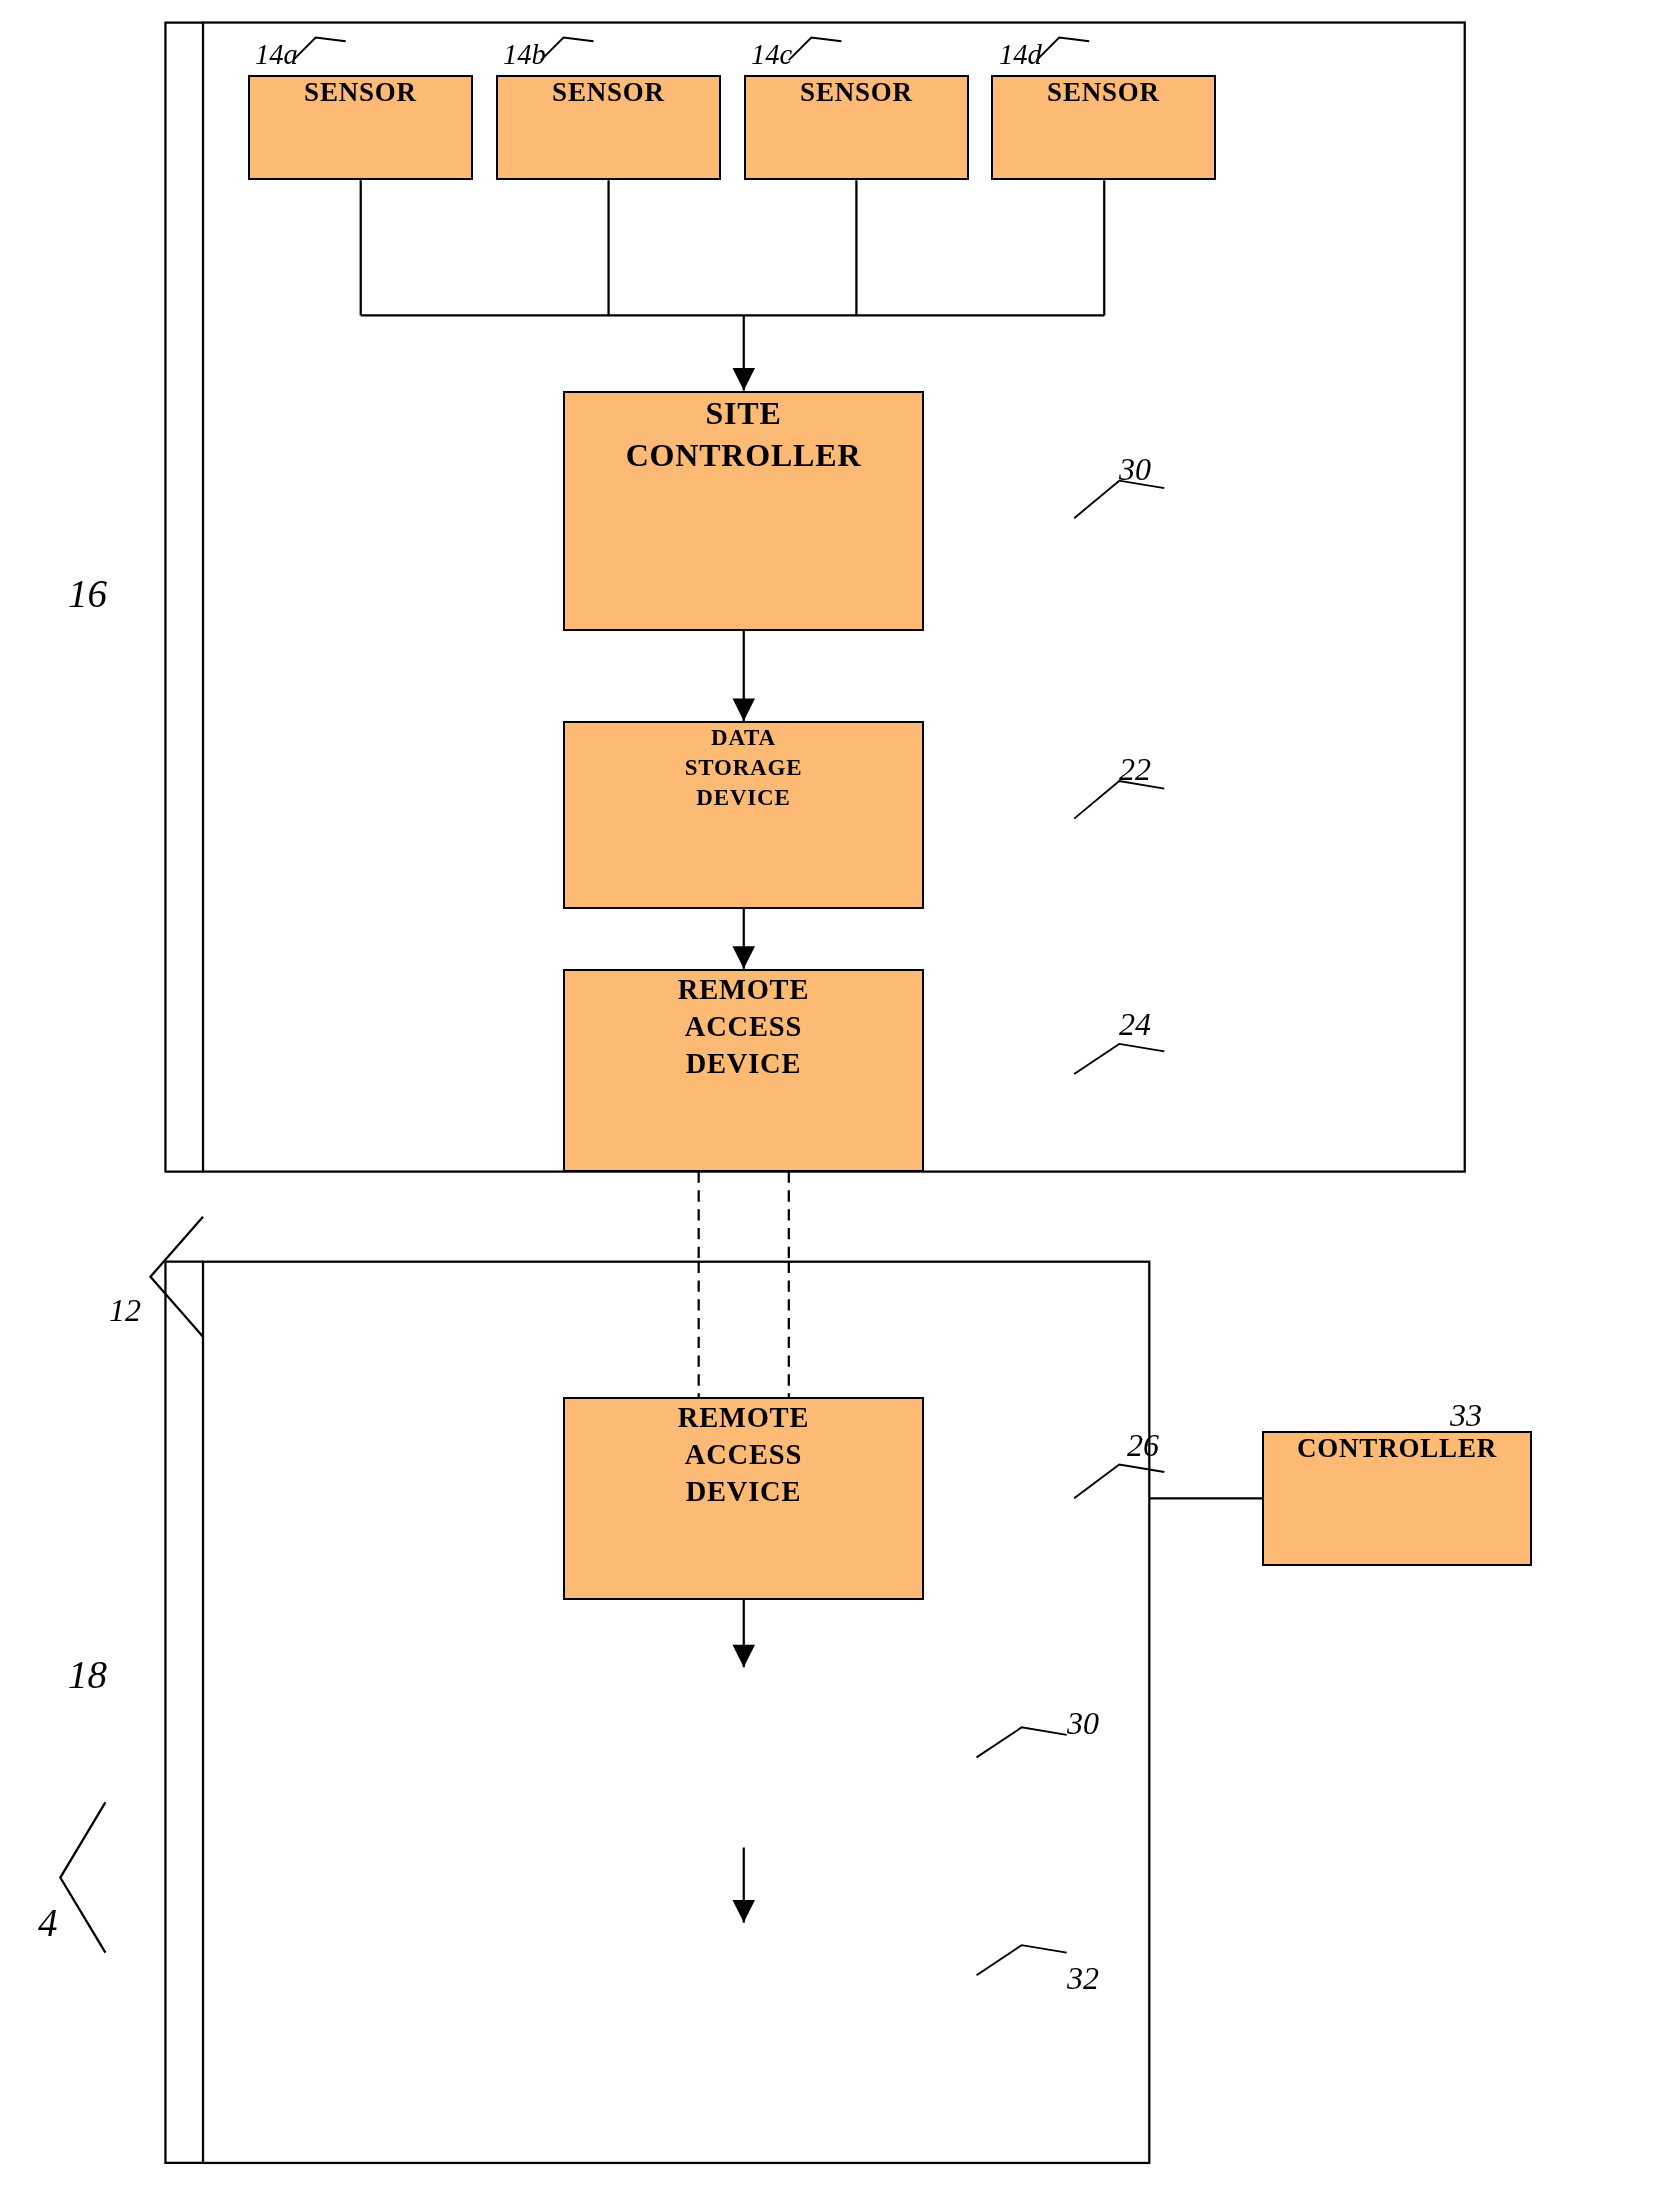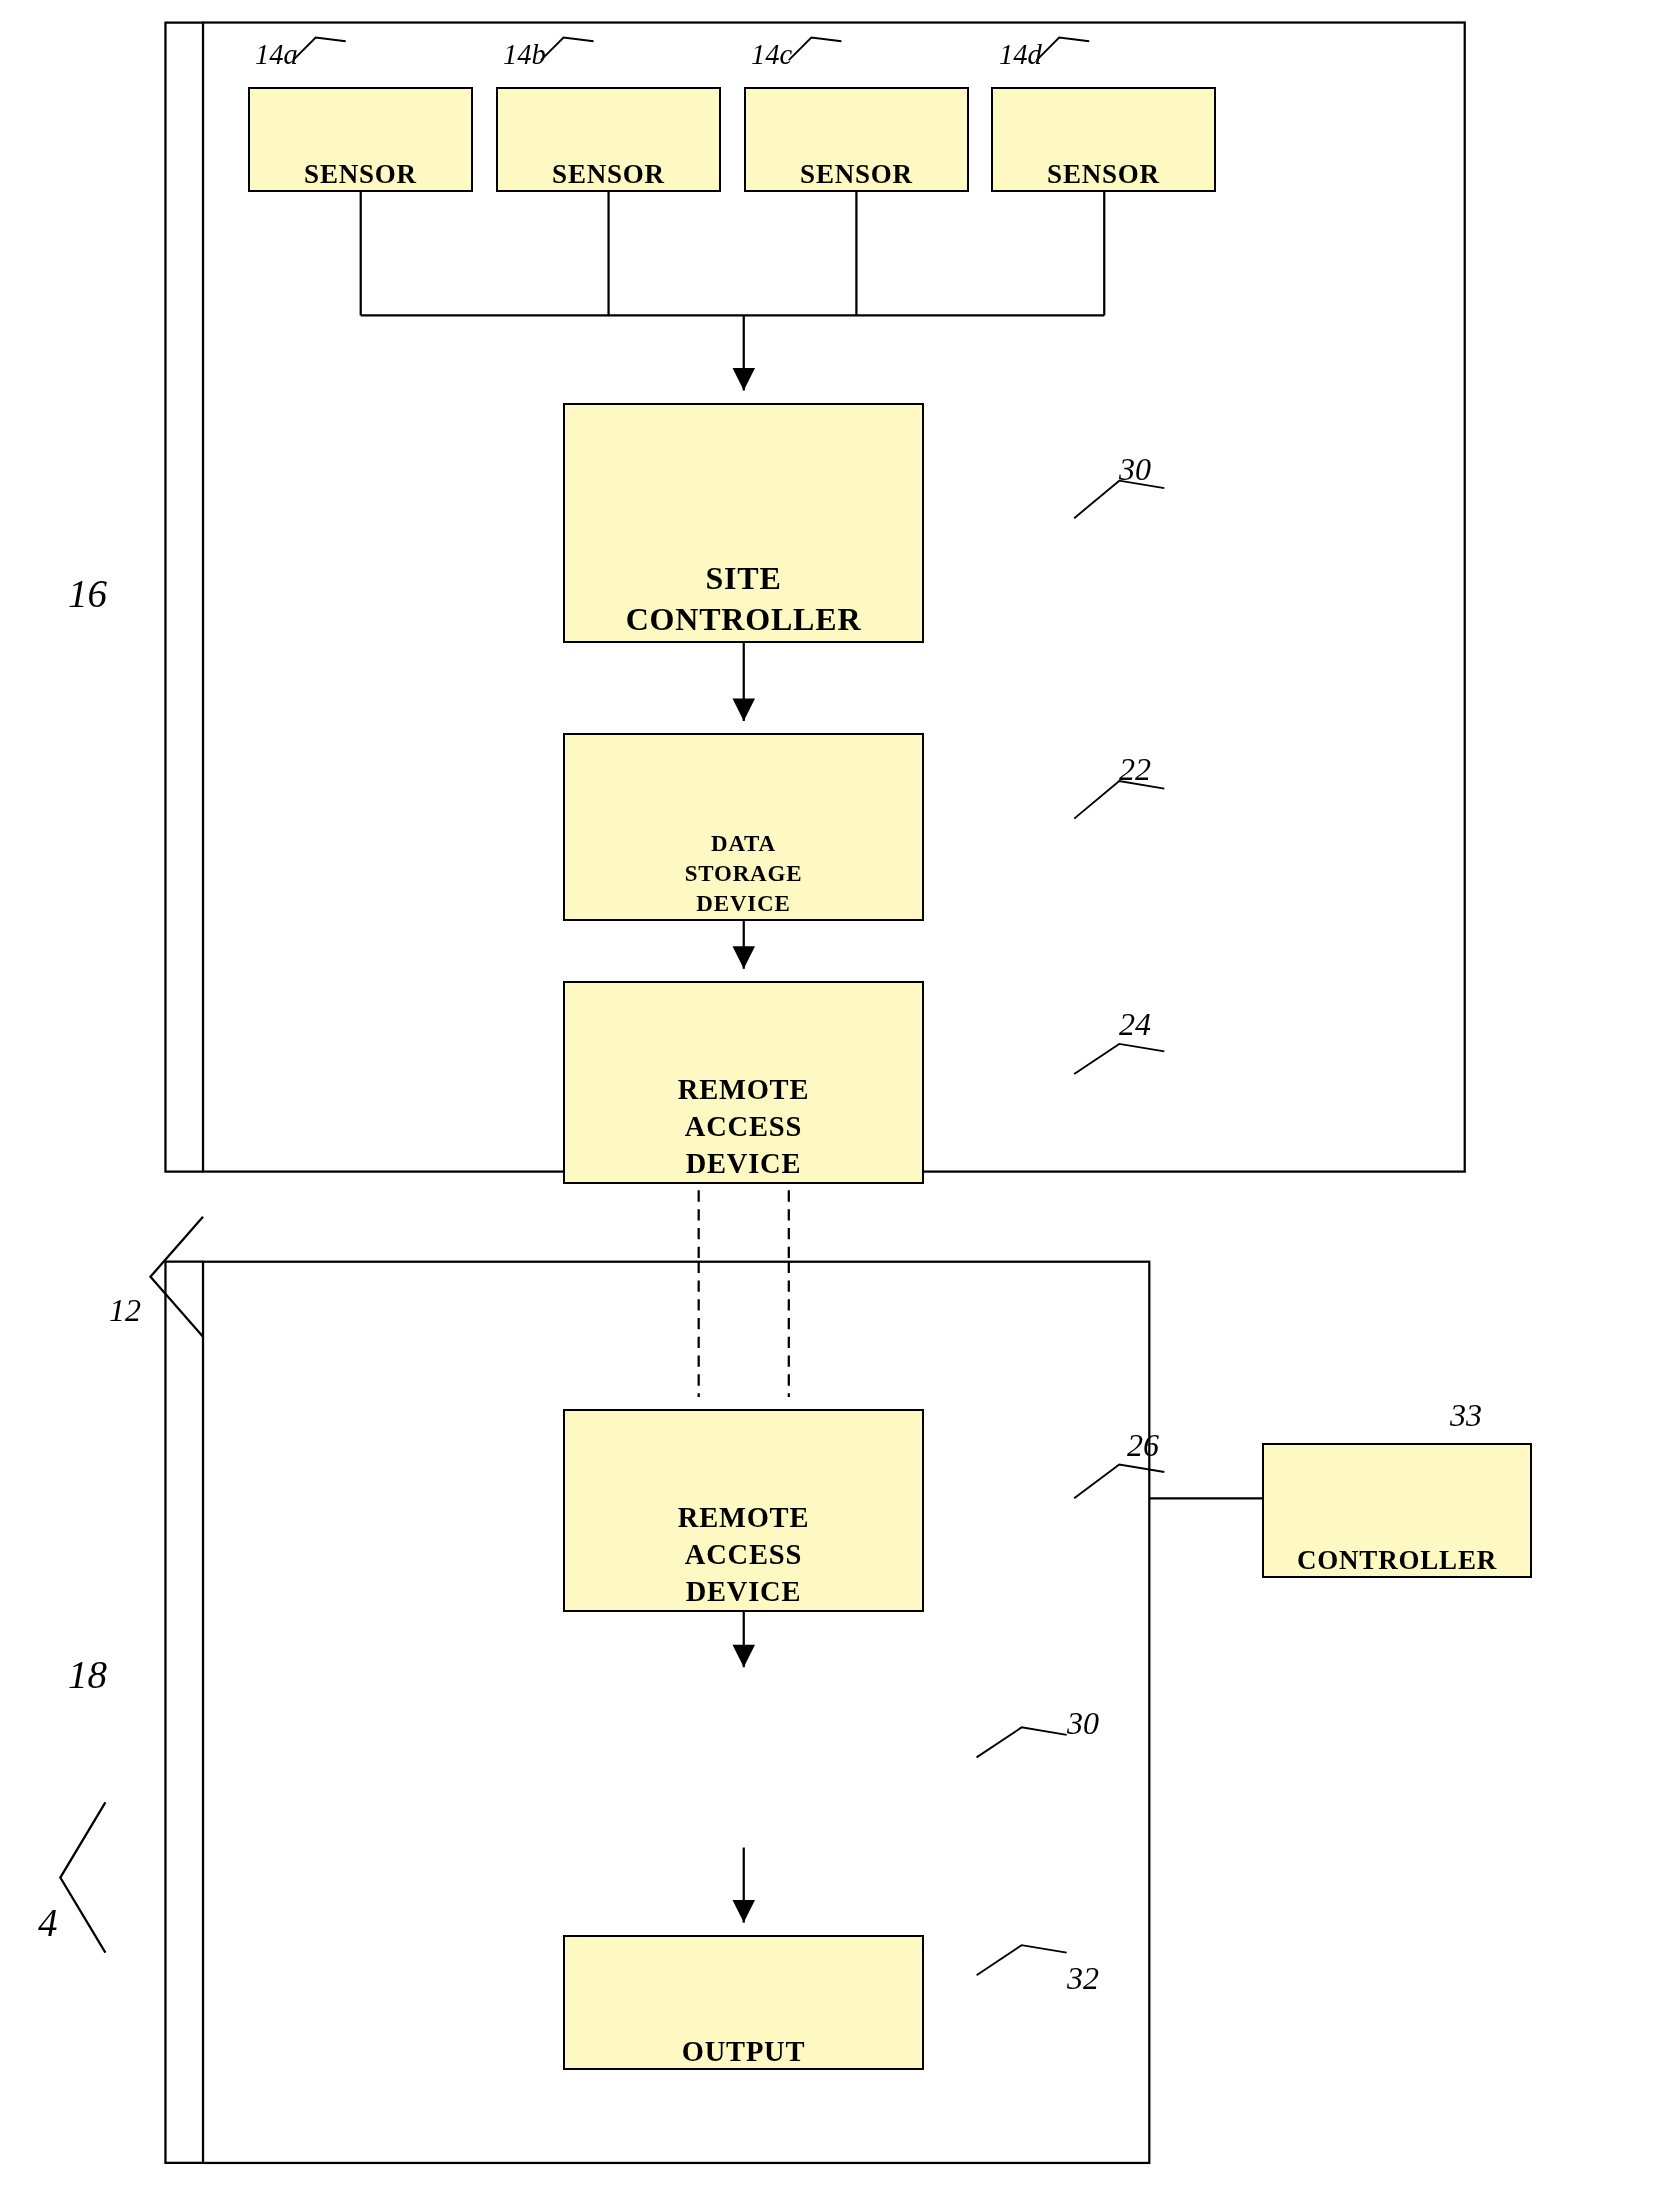--- a/index.html
+++ b/index.html
@@ -15,29 +15,28 @@
     .diagram-container {
       position: absolute;
       top: 0; left: 0;
       width: 1670px;
       height: 2205px;
     }
 
     .box {
       position: absolute;
       border: 2.3px solid #000;
-      background: #fef9c3;
+      background: #fdba74;
       display: flex;
-      align-items: flex-end;
+      align-items: flex-start;
       justify-content: center;
       text-align: center;
       font-size: 27px;
       font-weight: bold;
       letter-spacing: 0.8px;
-      margin-top: 12px;
     }
 
     .ref-label {
       position: absolute;
       font-size: 28.5px;
       font-style: italic;
     }
 
     svg.lines {
       position: absolute;
@@ -174,23 +173,20 @@
   </div>
   <span class="ref-label" style="left:1127px; top:1427px; font-size:32px; font-style:italic;">26</span>
 
   <div class="box" style="left:1262px; top:1431px; width:270px; height:135px; font-size:27px;">
     <span>CONTROLLER</span>
   </div>
   <span class="ref-label" style="left:1450px; top:1397px; font-size:32px; font-style:italic;">33</span>
 
   <span class="ref-label" style="left:1067px; top:1705px; font-size:32px; font-style:italic;">30</span>
 
-  <div class="box" style="left:563px; top:1923px; width:361px; height:135px; font-size:28.5px;">
-    <span>OUTPUT</span>
-  </div>
   <span class="ref-label" style="left:1067px; top:1960px; font-size:32px; font-style:italic;">32</span>
 
   <span class="ref-label" style="left:68px; top:1652px; font-size:39px; font-style:italic;">18</span>
 
   <span class="ref-label" style="left:38px; top:1900px; font-size:39px; font-style:italic;">4</span>
 
 </div>
 
 
 </body></html>

